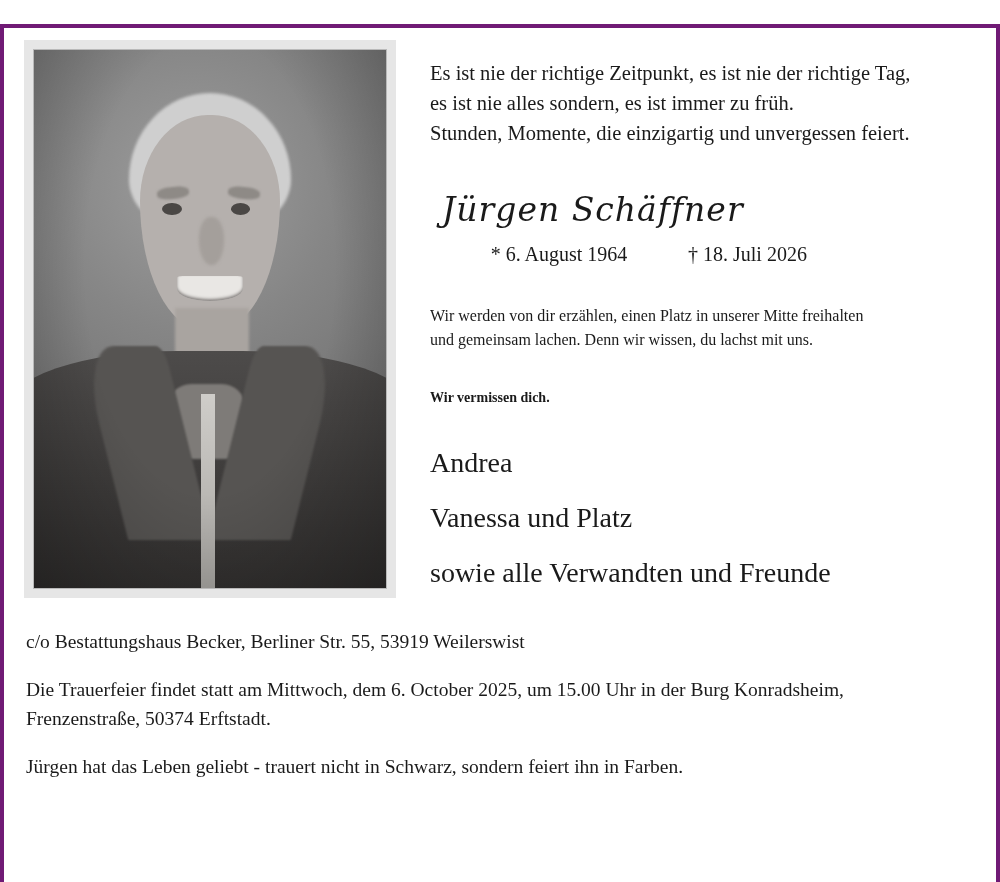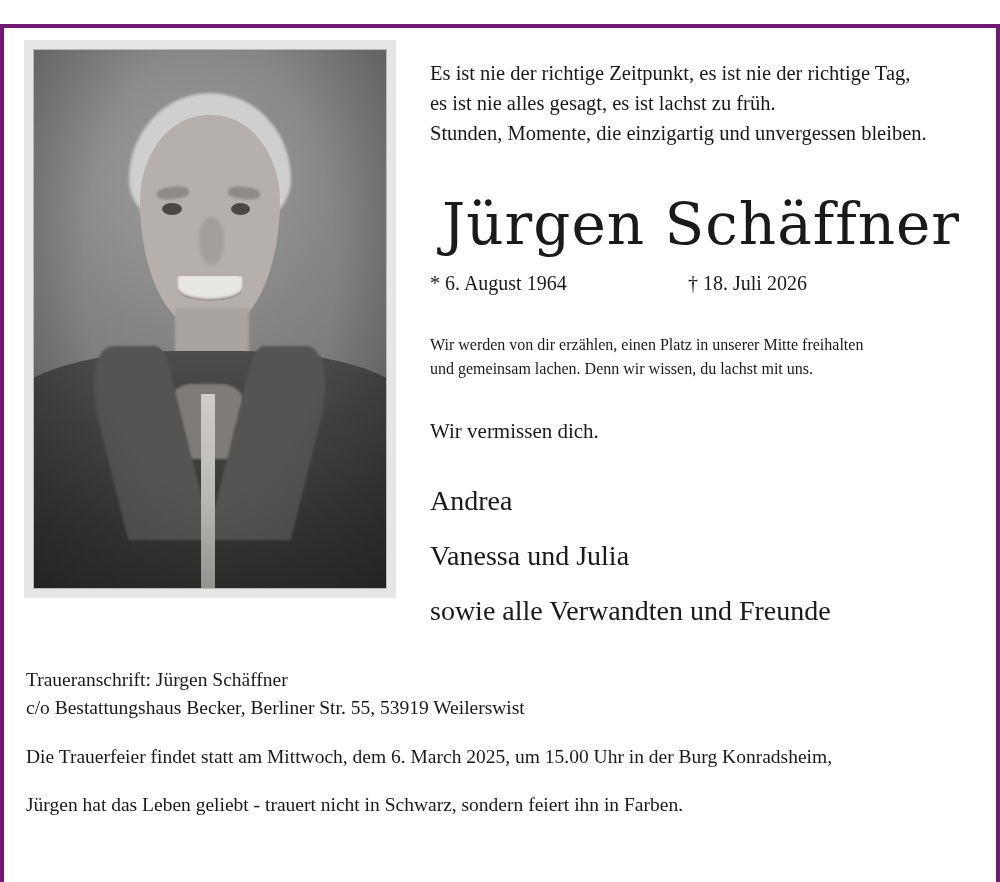--- a/index.html
+++ b/index.html
@@ -156,39 +156,41 @@
   }
   .verse {
     font-size: 20.5px;
     line-height: 1.47;
     text-align: justify;
     margin: 0 6px 0 0;
   }
   .verse div { white-space: nowrap; }
   .name {
     font-family: "DejaVu Serif", serif;
-    font-size: 58px;
+    font-style: italic;
+    font-size: 33px;
     letter-spacing: 1px;
     margin: 42px 0 0 12px;
     white-space: nowrap;
   }
   .dates {
     display: flex;
     margin: 14px 0 0 0;
     font-size: 20px;
   }
-  .dates .birth { width: 258px; }
+  .dates .birth { width: 258px; text-align: center; }
   .memory {
     font-size: 16px;
     line-height: 1.5;
     margin: 38px 0 0 0;
   }
   .miss {
-    font-size: 21px;
+    font-size: 14px;
     margin: 38px 0 0 0;
+    font-weight: bold;
   }
   .survivors {
     margin: 30px 0 0 0;
     font-size: 28px;
     line-height: 1.95;
   }
   .bottom {
     margin: 28px 4px 0 8px;
     font-size: 19.5px;
     line-height: 1.45;
@@ -221,54 +223,54 @@
         <div class="p-collar-r"></div>
         <div class="p-zip"></div>
         <div class="p-vignette"></div>
       </div>
     </div>
 
     <div class="right">
 
       <div class="verse">
         <div>Es ist nie der richtige Zeitpunkt, es ist nie der richtige Tag,</div>
-        <div>es ist nie alles gesagt, es ist lachst zu früh.</div>
-        <div>Stunden, Momente, die einzigartig und unvergessen bleiben.</div>
+        <div>es ist nie alles sondern, es ist immer zu früh.</div>
+        <div>Stunden, Momente, die einzigartig und unvergessen feiert.</div>
       </div>
 
       <div class="name">Jürgen Schäffner</div>
 
       <div class="dates">
         <span class="birth">* 6. August 1964</span>
         <span class="death">† 18. Juli 2026</span>
       </div>
 
       <div class="memory">
         <div>Wir werden von dir erzählen, einen Platz in unserer Mitte freihalten</div>
         <div>und gemeinsam lachen. Denn wir wissen, du lachst mit uns.</div>
       </div>
 
       <div class="miss">Wir vermissen dich.</div>
 
       <div class="survivors">
         <div>Andrea</div>
-        <div>Vanessa und Julia</div>
+        <div>Vanessa und Platz</div>
         <div>sowie alle Verwandten und Freunde</div>
       </div>
 
     </div>
   </div>
 
   <div class="bottom">
 
     <div class="block">
-      <div>Traueranschrift: Jürgen Schäffner</div>
       <div>c/o Bestattungshaus Becker, Berliner Str. 55, 53919 Weilerswist</div>
     </div>
 
     <div class="block">
-      <div>Die Trauerfeier findet statt am Mittwoch, dem 6. March 2025, um 15.00 Uhr in der Burg Konradsheim,</div>
+      <div>Die Trauerfeier findet statt am Mittwoch, dem 6. October 2025, um 15.00 Uhr in der Burg Konradsheim,</div>
+      <div>Frenzenstraße, 50374 Erftstadt.</div>
     </div>
 
     <div class="block">Jürgen hat das Leben geliebt - trauert nicht in Schwarz, sondern feiert ihn in Farben.</div>
 
   </div>
 </div>
 
 </body></html>

